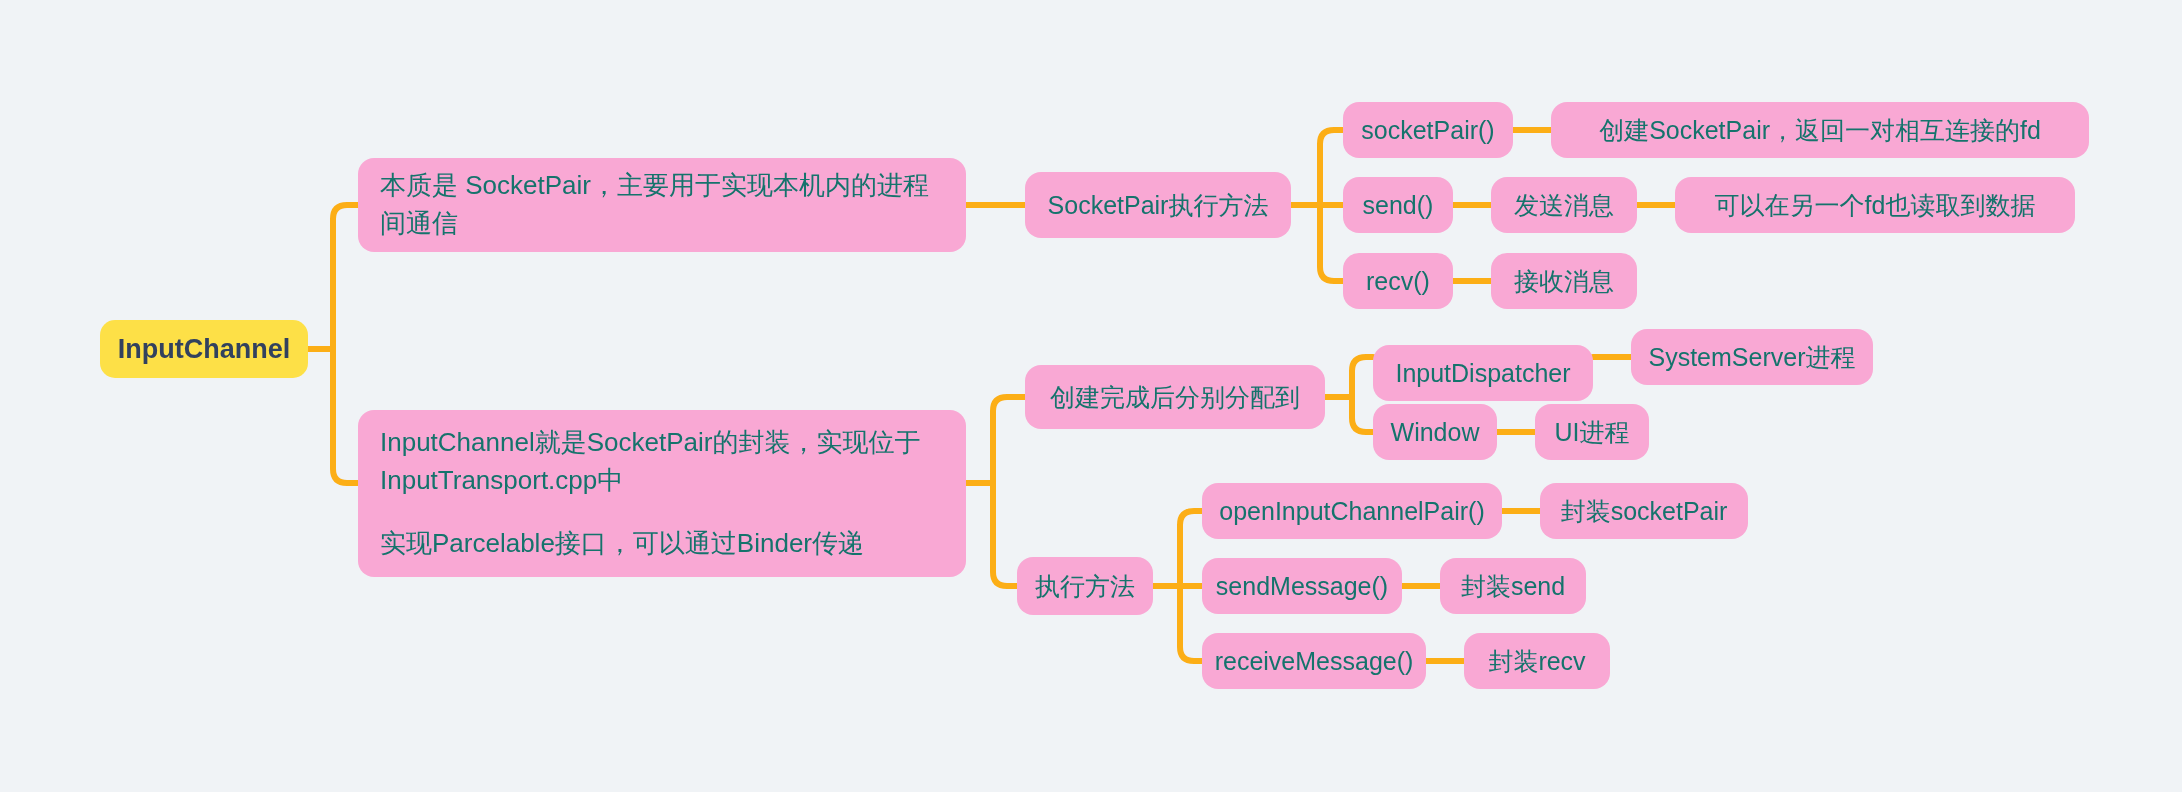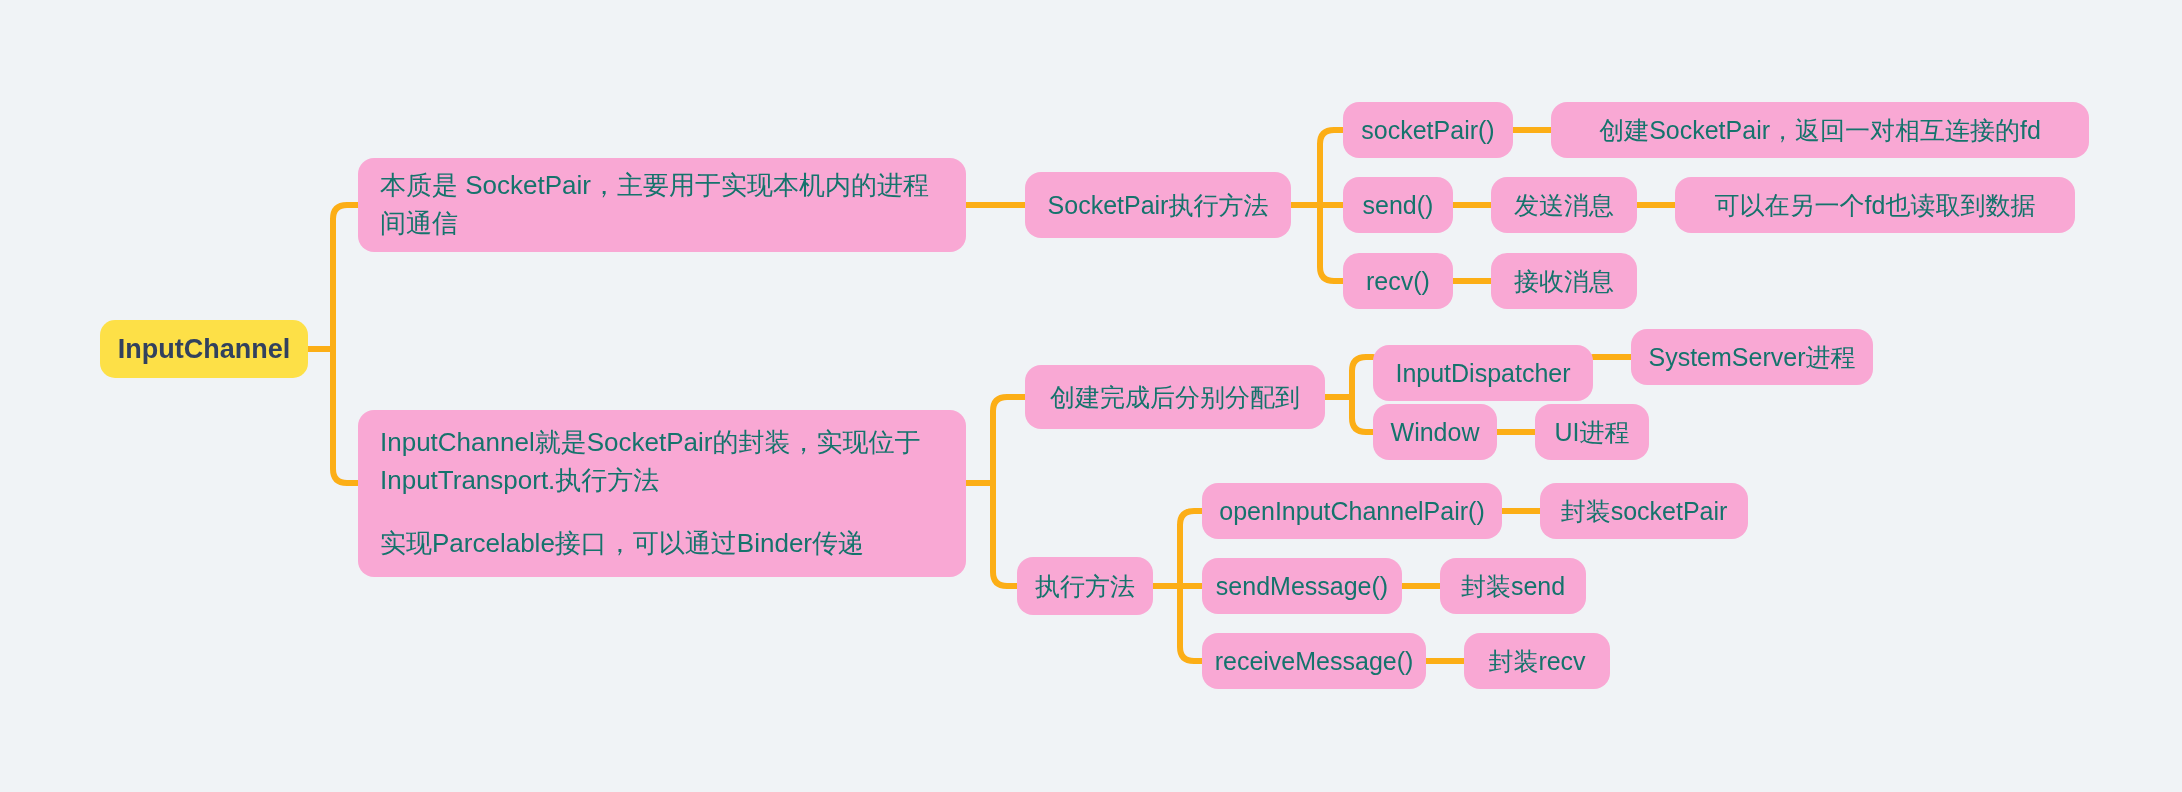--- a/index.html
+++ b/index.html
@@ -89,21 +89,21 @@
   <div class="node" style="left:1551px;top:102px;width:538px;height:56px;">创建SocketPair，返回一对相互连接的fd</div>
 
   <div class="node" style="left:1343px;top:177px;width:110px;height:56px;">send()</div>
   <div class="node" style="left:1491px;top:177px;width:146px;height:56px;">发送消息</div>
   <div class="node" style="left:1675px;top:177px;width:400px;height:56px;">可以在另一个fd也读取到数据</div>
 
   <div class="node" style="left:1343px;top:253px;width:110px;height:56px;">recv()</div>
   <div class="node" style="left:1491px;top:253px;width:146px;height:56px;">接收消息</div>
 
   <div class="node big multi" style="left:358px;top:410px;width:608px;height:167px;">
-    <span>InputChannel就是SocketPair的封装，实现位于InputTransport.执行方法</span>
+    <span>InputChannel就是SocketPair的封装，实现位于InputTransport.cpp中</span>
     <span>实现Parcelable接口，可以通过Binder传递</span>
   </div>
 
   <div class="node" style="left:1025px;top:365px;width:300px;height:64px;">创建完成后分别分配到</div>
 
   <div class="node" style="left:1373px;top:345px;width:220px;height:56px;">InputDispatcher</div>
   <div class="node" style="left:1631px;top:329px;width:242px;height:56px;">SystemServer进程</div>
 
   <div class="node" style="left:1373px;top:404px;width:124px;height:56px;">Window</div>
   <div class="node" style="left:1535px;top:404px;width:114px;height:56px;">UI进程</div>

